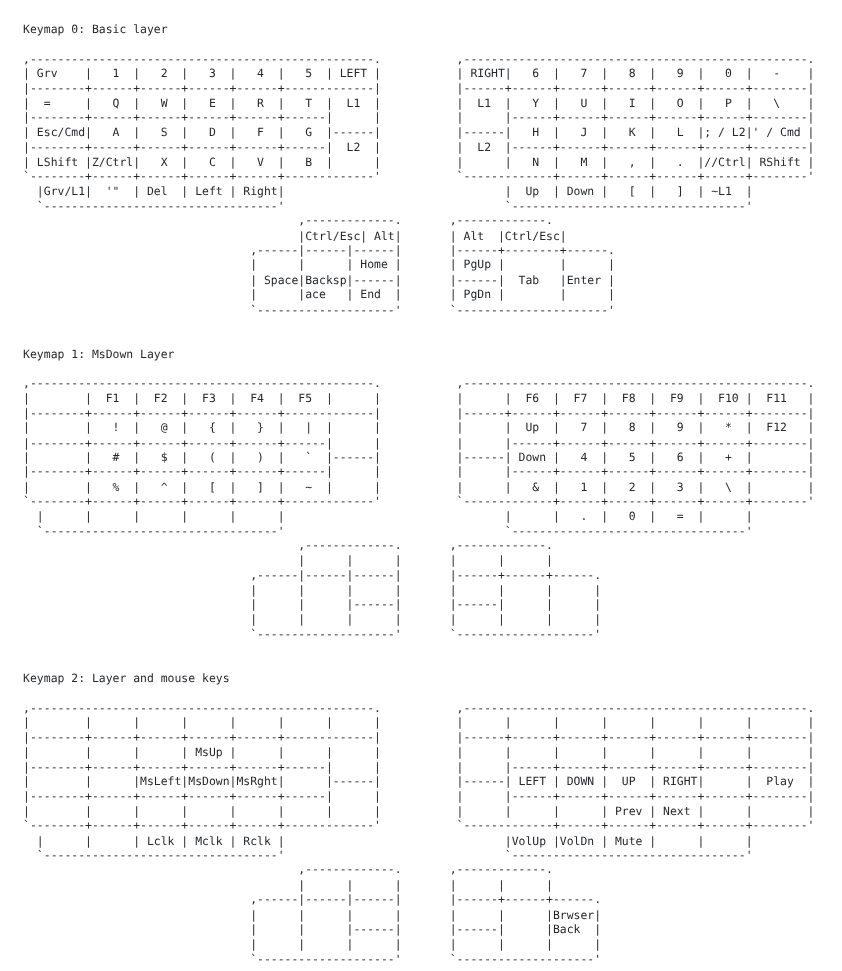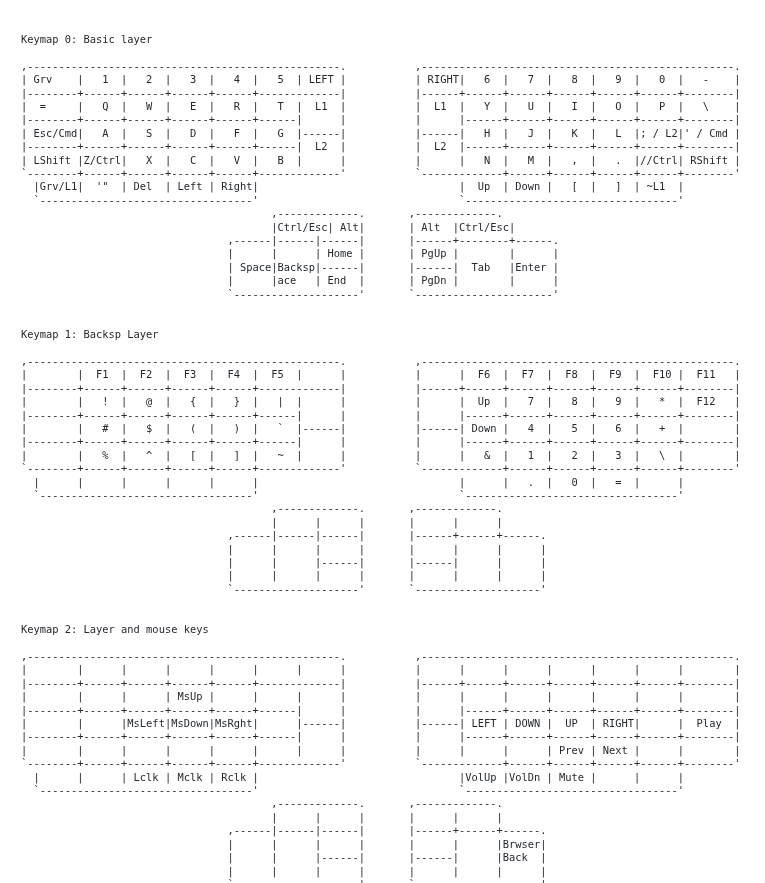--- a/index.html
+++ b/index.html
@@ -21,21 +21,20 @@
     font-size: 10.4px;
     line-height: 13.4px;
     color: #24292e;
     white-space: pre;
   }
   .keymap-title {
     margin-bottom: 13.4px;
   }
   .keymap-block {
     margin-bottom: 27px;
-    margin-top: 12px;
   }
   .keymap-block:last-child {
     margin-bottom: 0;
   }
 </style>
 </head>
 <body>
 
 <div class="page">
 
@@ -55,21 +54,21 @@
                                         ,-------------.       ,-------------.
                                         |Ctrl/Esc| Alt|       | Alt  |Ctrl/Esc|
                                  ,------|------|------|       |------+--------+------.
                                  |      |      | Home |       | PgUp |        |      |
                                  | Space|Backsp|------|       |------|  Tab   |Enter |
                                  |      |ace   | End  |       | PgDn |        |      |
                                  `--------------------'       `----------------------'</pre>
   </section>
 
   <section class="keymap-block">
-    <pre class="keymap-title">Keymap 1: Backsp Layer</pre>
+    <pre class="keymap-title">Keymap 1: MsDown Layer</pre>
     <pre class="keymap-art">,--------------------------------------------------.           ,--------------------------------------------------.
 |        |  F1  |  F2  |  F3  |  F4  |  F5  |      |           |      |  F6  |  F7  |  F8  |  F9  |  F10 |  F11   |
 |--------+------+------+------+------+-------------|           |------+------+------+------+------+------+--------|
 |        |   !  |   @  |   {  |   }  |   |  |      |           |      |  Up  |   7  |   8  |   9  |   *  |  F12   |
 |--------+------+------+------+------+------|      |           |      |------+------+------+------+------+--------|
 |        |   #  |   $  |   (  |   )  |   `  |------|           |------| Down |   4  |   5  |   6  |   +  |        |
 |--------+------+------+------+------+------|      |           |      |------+------+------+------+------+--------|
 |        |   %  |   ^  |   [  |   ]  |   ~  |      |           |      |   &amp;  |   1  |   2  |   3  |   \  |        |
 `--------+------+------+------+------+-------------'           `-------------+------+------+------+------+--------'
   |      |      |      |      |      |                                |      |   .  |   0  |   =  |      |

